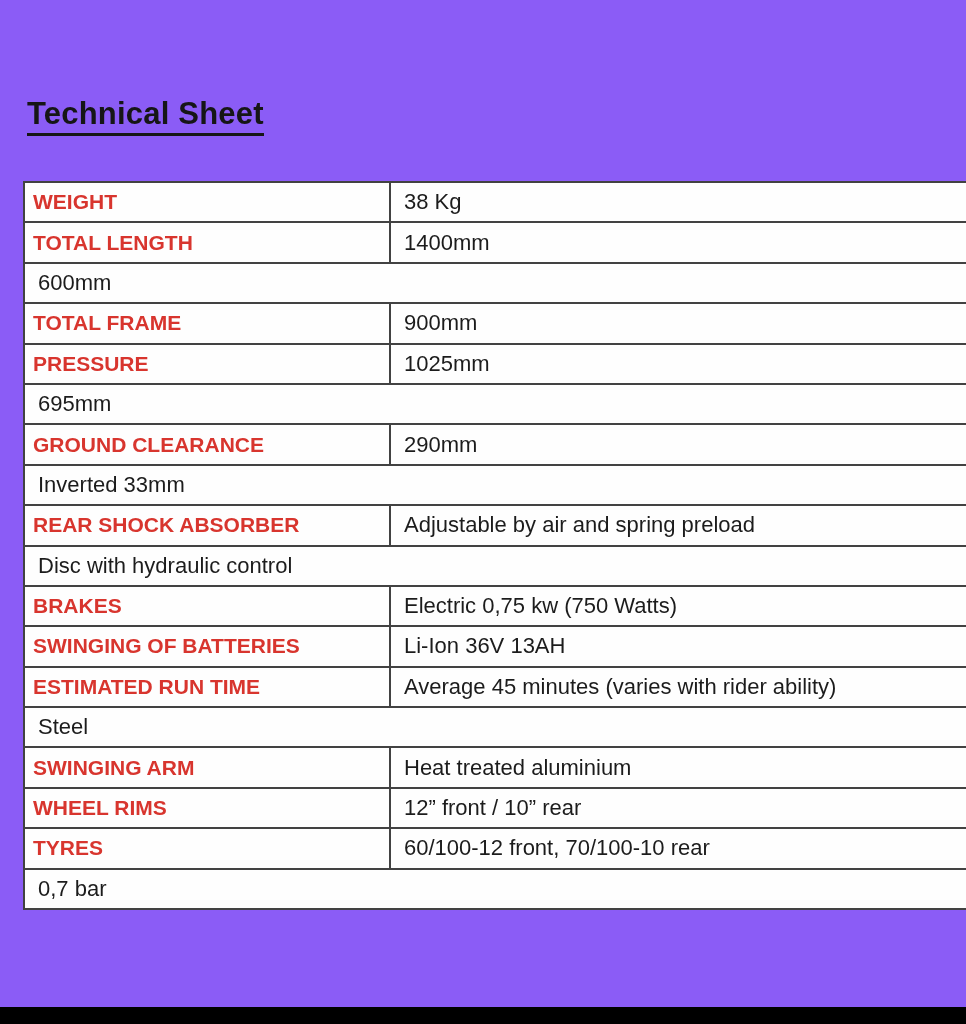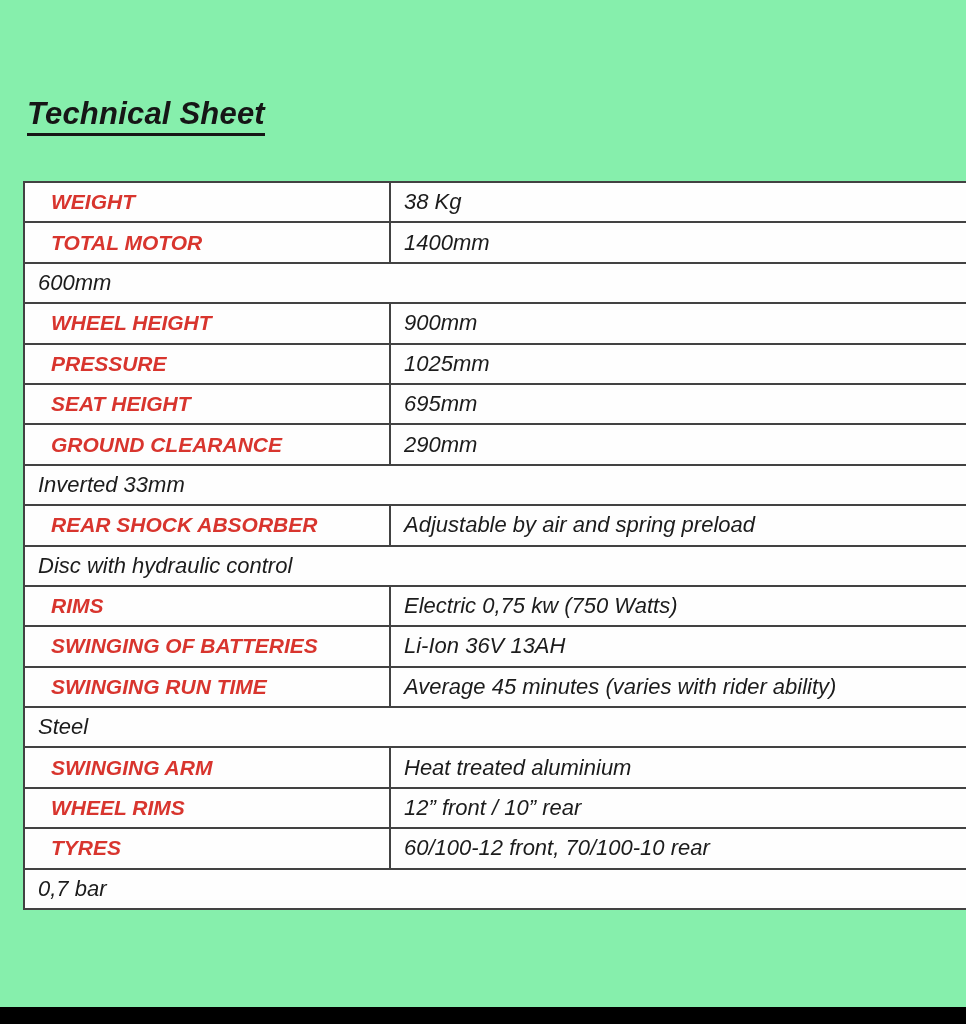--- a/index.html
+++ b/index.html
@@ -10,22 +10,21 @@
     width: 966px;
     height: 1024px;
     position: relative;
     overflow: hidden;
     background: #ffffff;
     font-family: "Liberation Sans", "DejaVu Sans", sans-serif;
   }
   .page {
     position: absolute;
     inset: 0;
-    background: #86efac;
-    font-style: italic;
+    background: #8b5cf6;
   }
   .page-title {
     position: absolute;
     left: 27px;
     top: 97px;
     margin: 0;
     font-size: 31px;
     font-weight: bold;
     color: #161616;
     letter-spacing: 0.2px;
@@ -49,21 +48,21 @@
     box-sizing: border-box;
     border-bottom: 2px solid #424242;
     background: #fefefe;
   }
   .cell-label {
     width: 366px;
     box-sizing: border-box;
     border-right: 2px solid #424242;
     display: flex;
     align-items: center;
-    padding-left: 26px;
+    padding-left: 8px;
     font-size: 21px;
     font-weight: bold;
     color: #d8352e;
     white-space: nowrap;
     overflow: hidden;
   }
   .cell-value {
     flex: 1;
     display: flex;
     align-items: center;
@@ -87,62 +86,61 @@
 
 <div class="page">
   <h1 class="page-title">Technical Sheet</h1>
 
   <div class="spec-table">
       <div class="row">
         <div class="cell-label">WEIGHT</div>
         <div class="cell-value">38 Kg</div>
       </div>
       <div class="row">
-        <div class="cell-label">TOTAL MOTOR</div>
+        <div class="cell-label">TOTAL LENGTH</div>
         <div class="cell-value">1400mm</div>
       </div>
       <div class="row">
         <div class="cell-value">600mm</div>
       </div>
       <div class="row">
-        <div class="cell-label">WHEEL HEIGHT</div>
+        <div class="cell-label">TOTAL FRAME</div>
         <div class="cell-value">900mm</div>
       </div>
       <div class="row">
         <div class="cell-label">PRESSURE</div>
         <div class="cell-value">1025mm</div>
       </div>
       <div class="row">
-        <div class="cell-label">SEAT HEIGHT</div>
         <div class="cell-value">695mm</div>
       </div>
       <div class="row">
         <div class="cell-label">GROUND CLEARANCE</div>
         <div class="cell-value">290mm</div>
       </div>
       <div class="row">
         <div class="cell-value">Inverted 33mm</div>
       </div>
       <div class="row">
         <div class="cell-label">REAR SHOCK ABSORBER</div>
         <div class="cell-value">Adjustable by air and spring preload</div>
       </div>
       <div class="row">
         <div class="cell-value">Disc with hydraulic control</div>
       </div>
       <div class="row">
-        <div class="cell-label">RIMS</div>
+        <div class="cell-label">BRAKES</div>
         <div class="cell-value">Electric 0,75 kw (750 Watts)</div>
       </div>
       <div class="row">
         <div class="cell-label">SWINGING OF BATTERIES</div>
         <div class="cell-value">Li-Ion 36V 13AH</div>
       </div>
       <div class="row">
-        <div class="cell-label">SWINGING RUN TIME</div>
+        <div class="cell-label">ESTIMATED RUN TIME</div>
         <div class="cell-value">Average 45 minutes (varies with rider ability)</div>
       </div>
       <div class="row">
         <div class="cell-value">Steel</div>
       </div>
       <div class="row">
         <div class="cell-label">SWINGING ARM</div>
         <div class="cell-value">Heat treated aluminium</div>
       </div>
       <div class="row">

